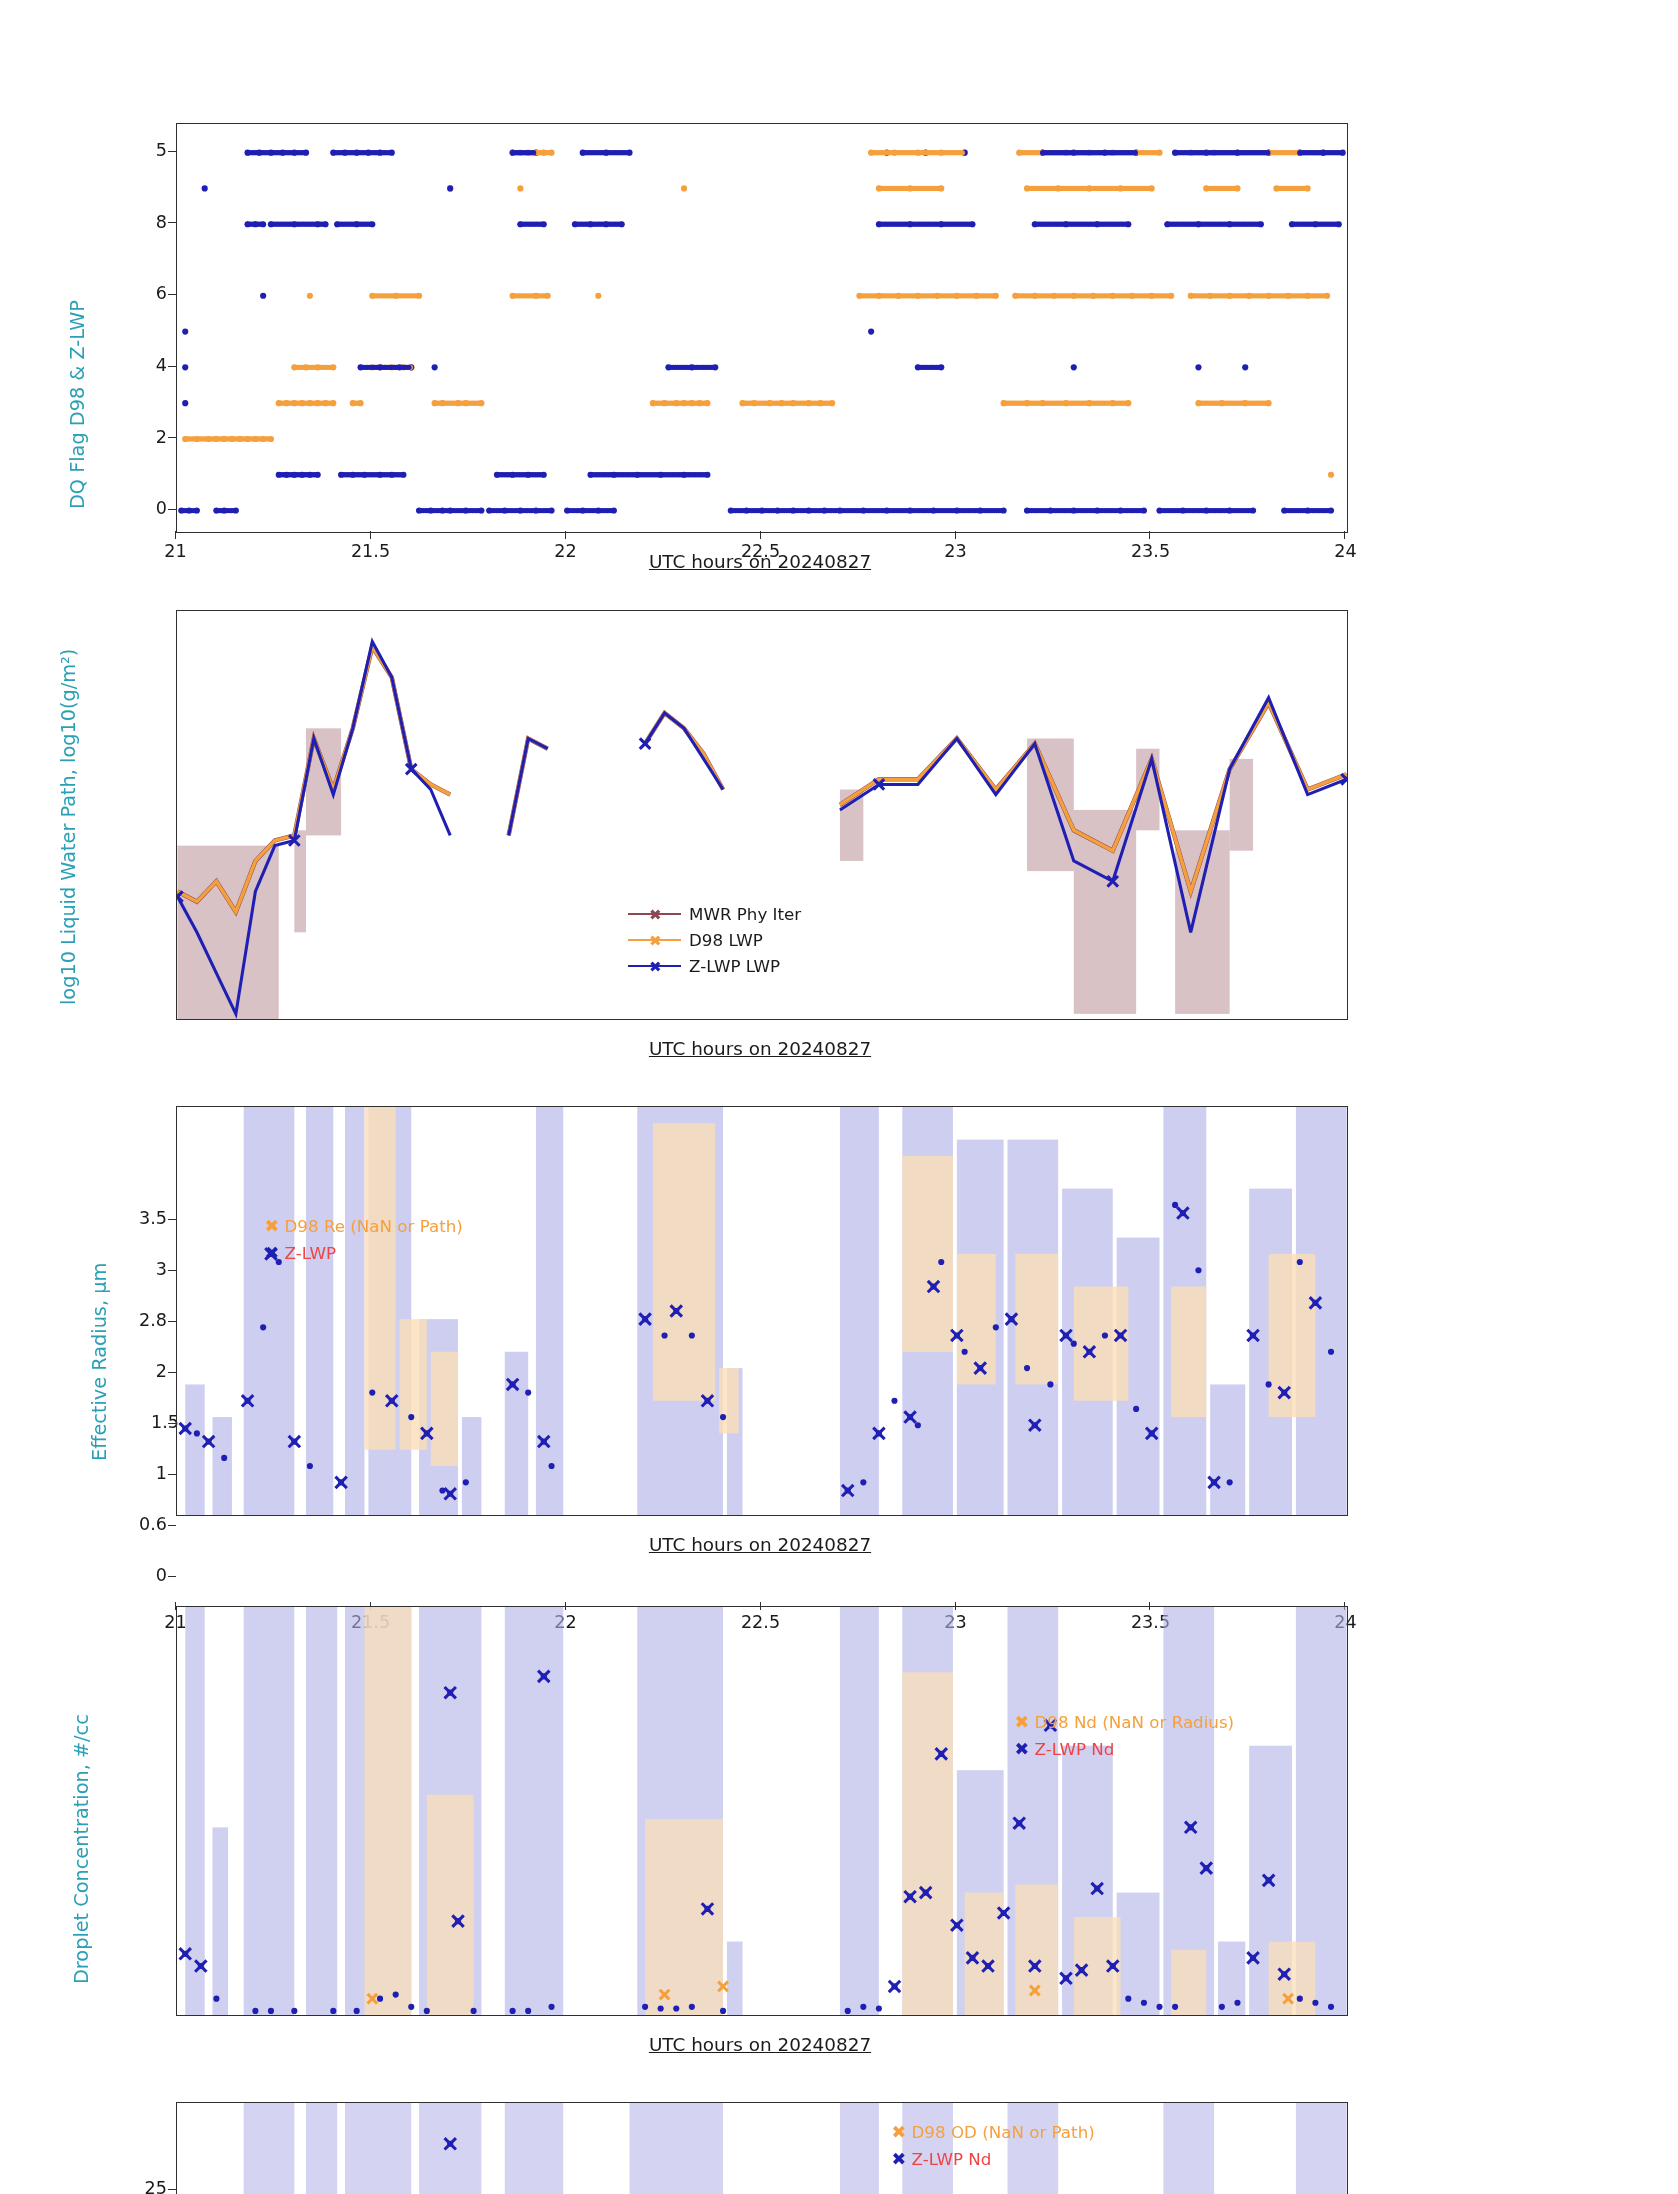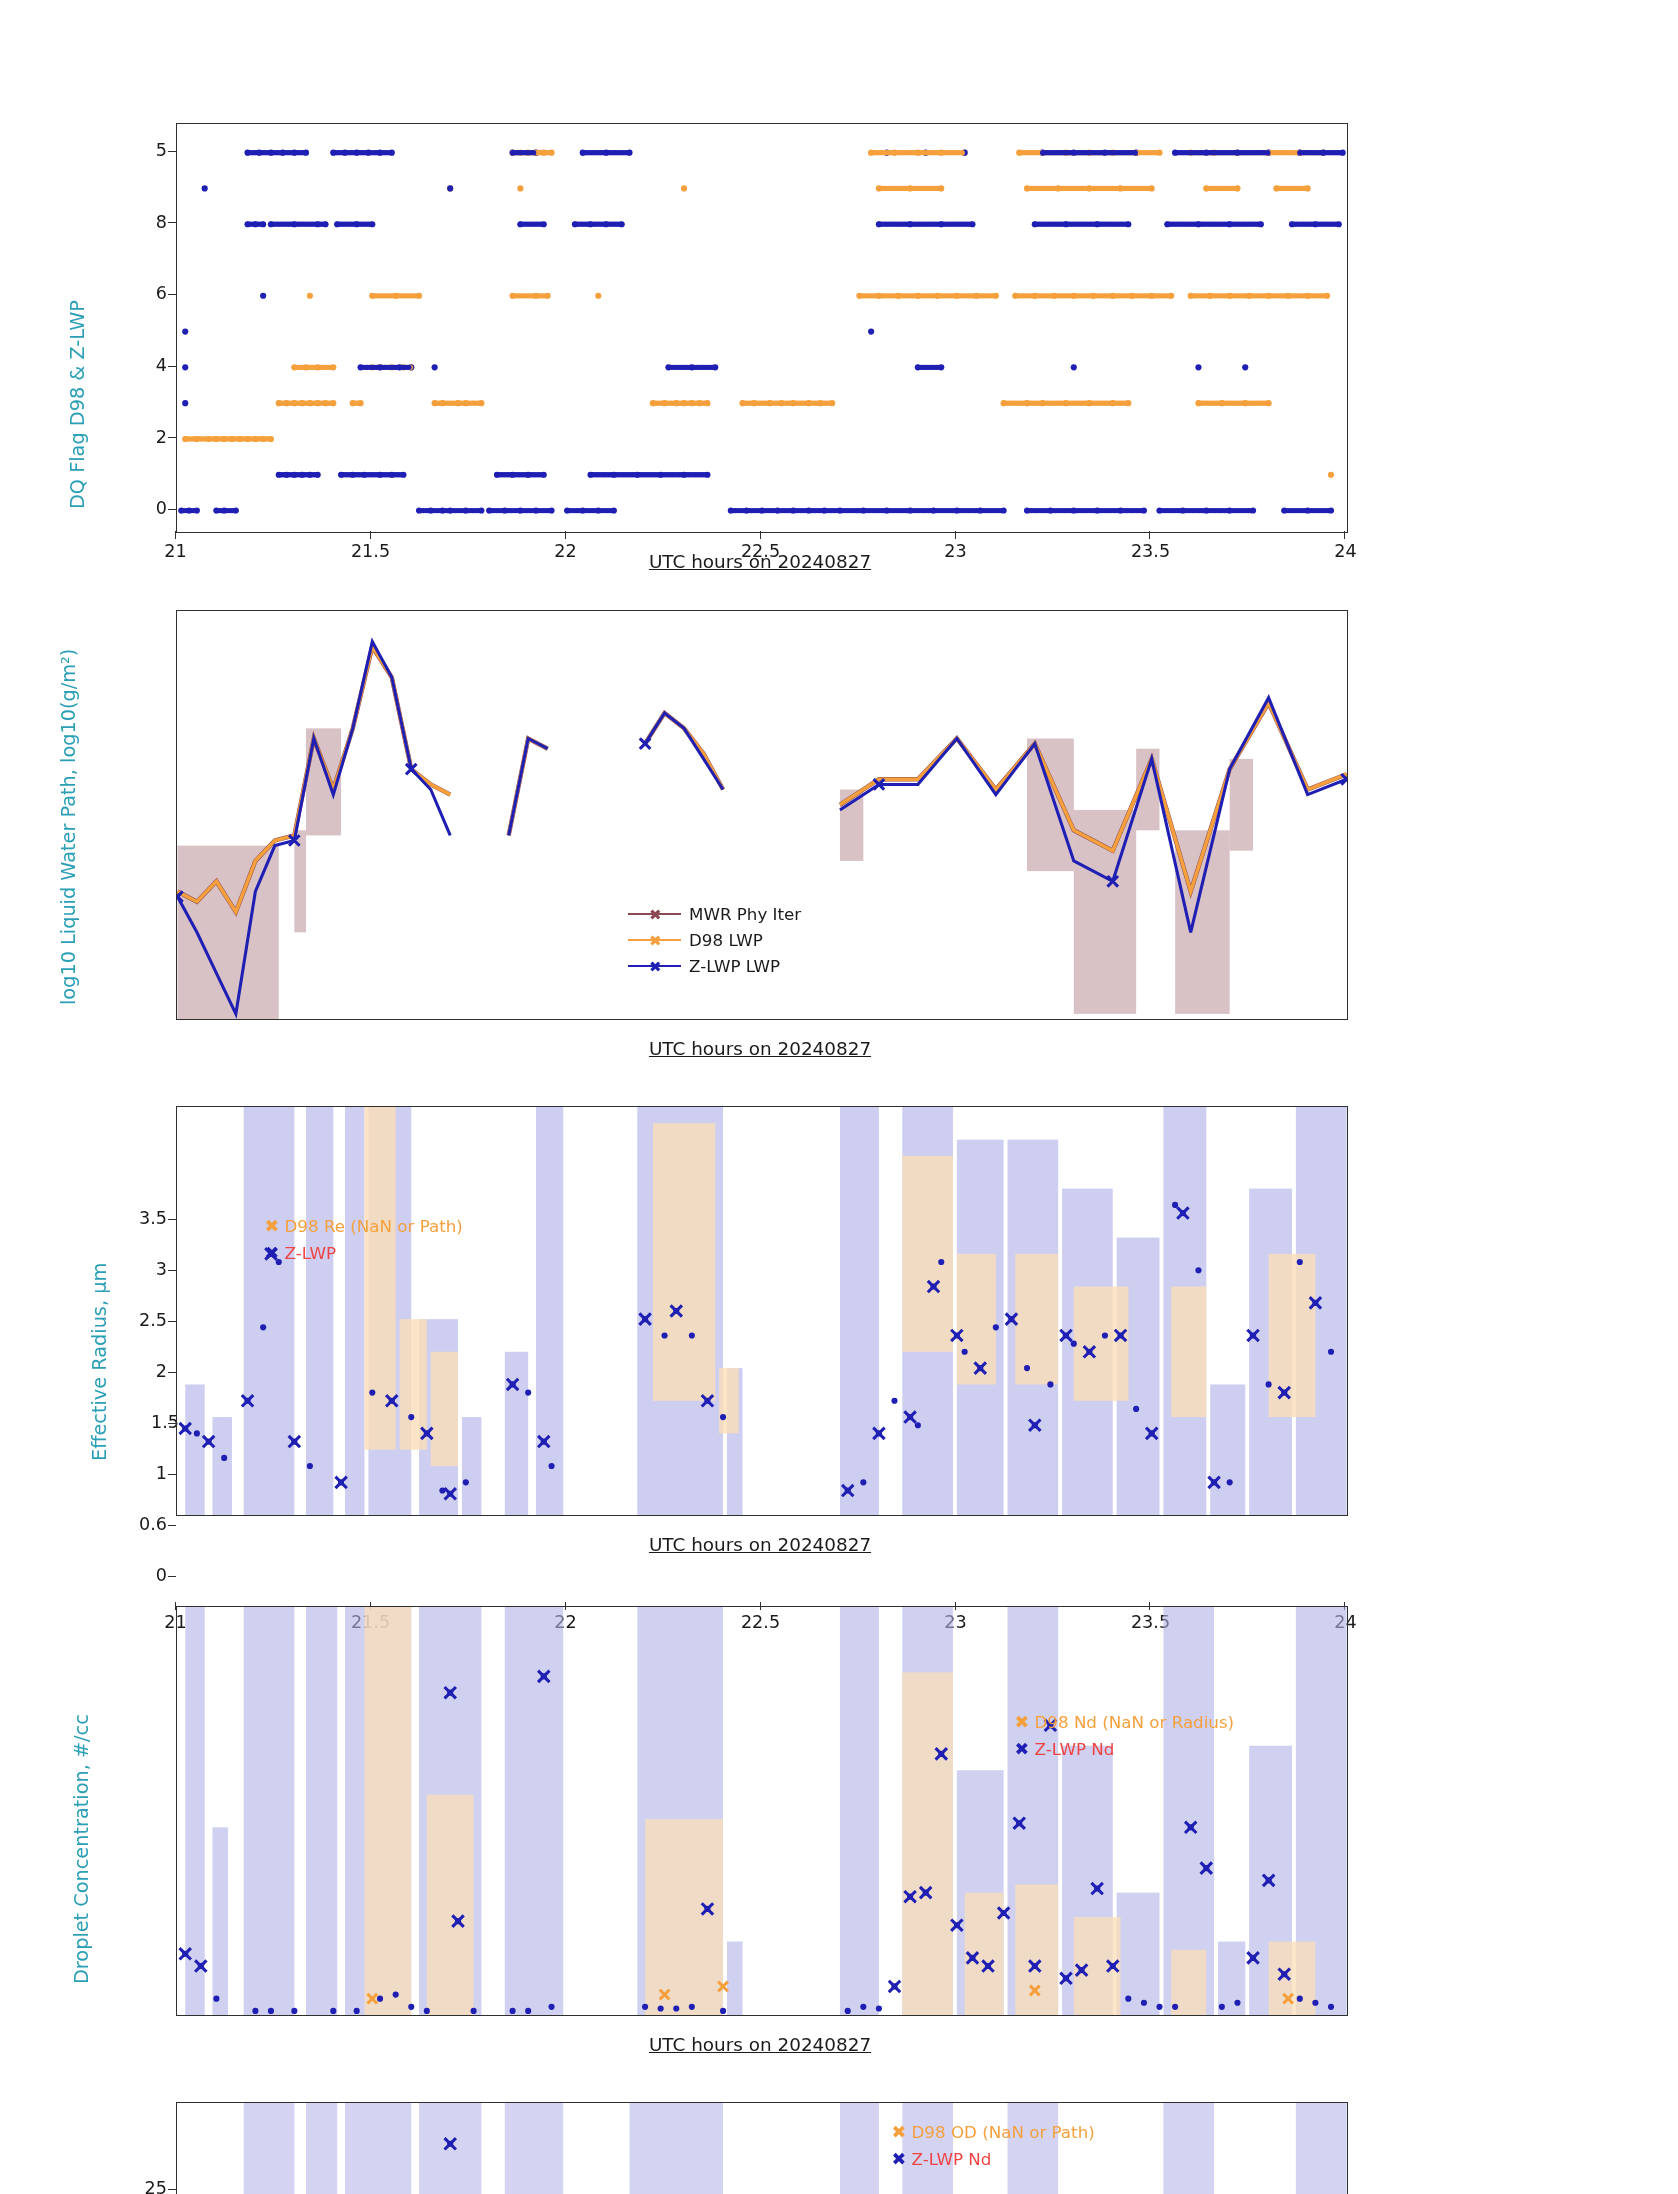--- a/index.html
+++ b/index.html
@@ -2106,21 +2106,21 @@
         <div class="ytick-label" style="left: 114px; top: 981px; width: 53px;">0</div>
         <div class="spine-tick" style="position: absolute; left: 168px; top: 992px; width: 8px; height: 1.3px;"></div>
         <div class="ytick-label" style="left: 114px; top: 930px; width: 53px;">0.6</div>
         <div class="spine-tick" style="position: absolute; left: 168px; top: 941px; width: 8px; height: 1.3px;"></div>
         <div class="ytick-label" style="left: 114px; top: 879px; width: 53px;">1</div>
         <div class="spine-tick" style="position: absolute; left: 168px; top: 890px; width: 8px; height: 1.3px;"></div>
         <div class="ytick-label" style="left: 126px; top: 828px; width: 53px;">1.5</div>
         <div class="spine-tick" style="position: absolute; left: 168px; top: 839px; width: 8px; height: 1.3px;"></div>
         <div class="ytick-label" style="left: 114px; top: 777px; width: 53px;">2</div>
         <div class="spine-tick" style="position: absolute; left: 168px; top: 788px; width: 8px; height: 1.3px;"></div>
-        <div class="ytick-label" style="left: 114px; top: 726px; width: 53px;">2.5</div>
+        <div class="ytick-label" style="left: 114px; top: 726px; width: 53px;">2.8</div>
         <div class="spine-tick" style="position: absolute; left: 168px; top: 737px; width: 8px; height: 1.3px;"></div>
         <div class="ytick-label" style="left: 114px; top: 675px; width: 53px;">3</div>
         <div class="spine-tick" style="position: absolute; left: 168px; top: 686px; width: 8px; height: 1.3px;"></div>
         <div class="ytick-label" style="left: 114px; top: 624px; width: 53px;">3.5</div>
         <div class="spine-tick" style="position: absolute; left: 168px; top: 635px; width: 8px; height: 1.3px;"></div>
       </div>
     <div id="xt1">
         <div class="tick-label" style="left: 136px; top: 1028px; width: 79px;">21</div>
         <div class="spine-tick" style="position: absolute; left: 175px; top: 1018px; width: 1.3px; height: 8px;"></div>
         <div class="tick-label" style="left: 331px; top: 1028px; width: 79px;">21.5</div>

